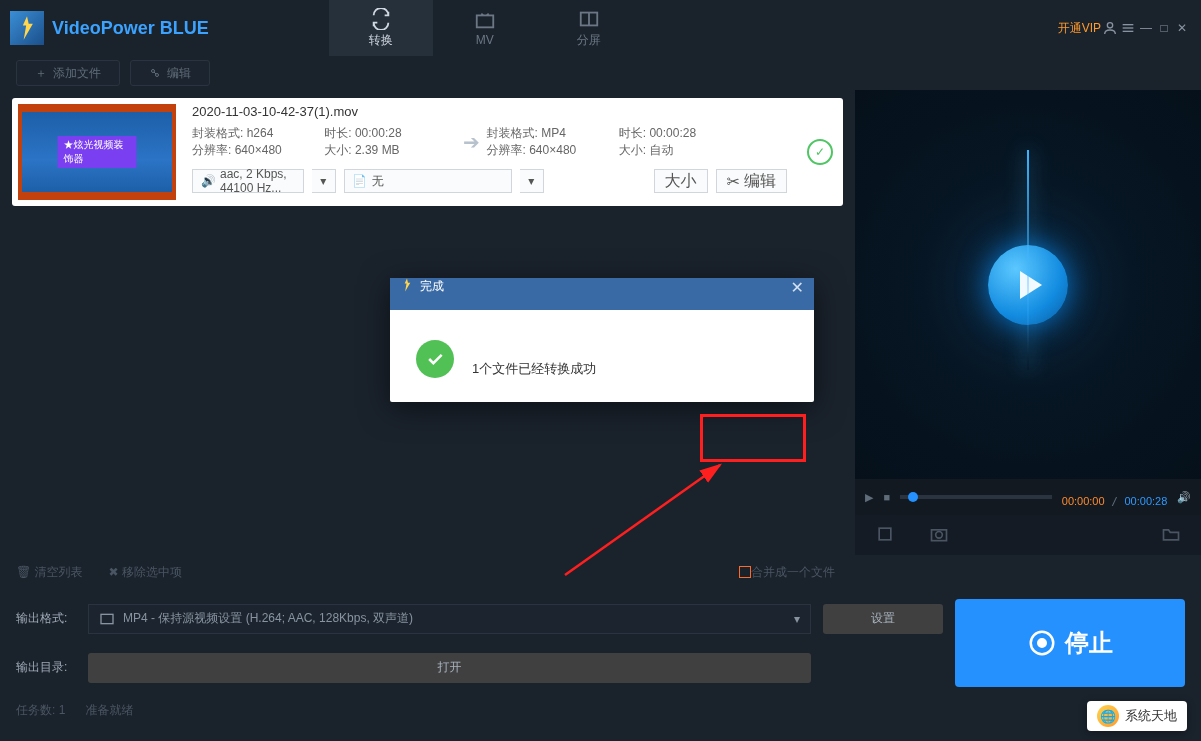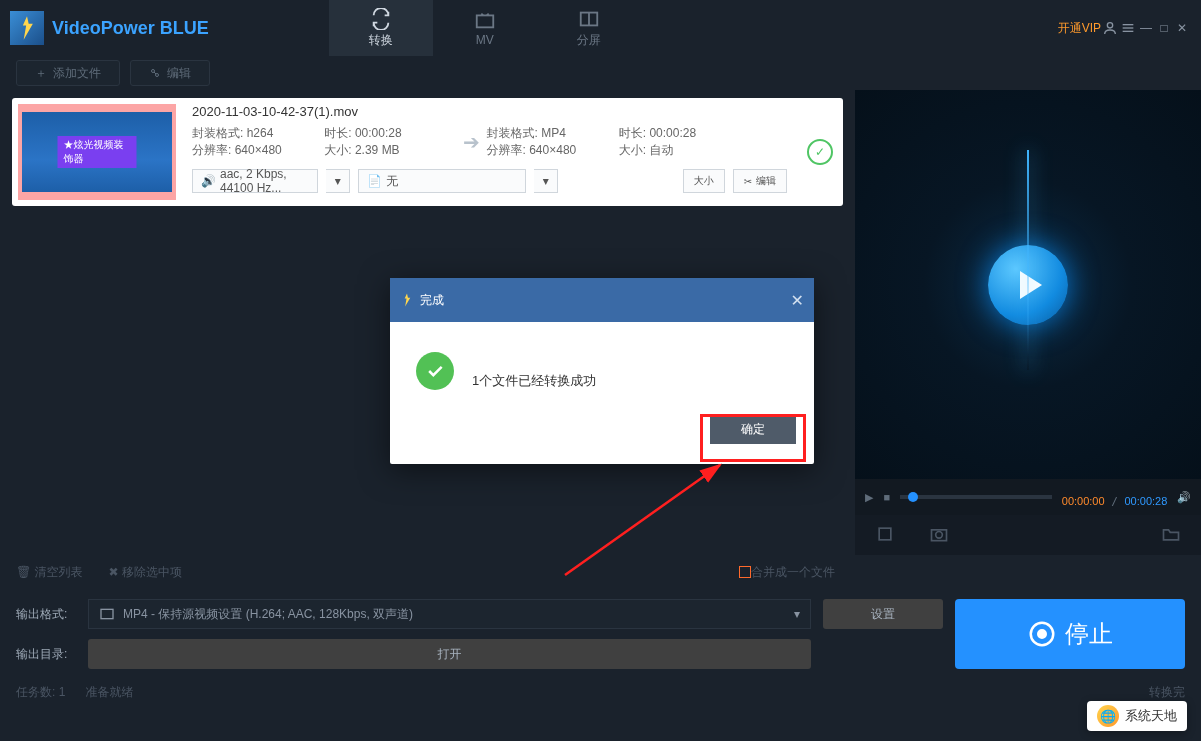--- a/index.html
+++ b/index.html
@@ -23,33 +23,33 @@
   .toolbar { height: 34px; display: flex; align-items: center; padding: 0 16px; gap: 10px; }
   .tb-btn { height: 26px; padding: 0 18px; border: 1px solid #2a3440; border-radius: 3px; display: flex; align-items: center; gap: 6px; color: #5f6c7a; background: #1c252f; cursor: pointer; font-size: 12px; }
 
   
   .main { display: flex; height: 465px; }
   .left { flex: 1; padding: 8px 12px; overflow: hidden; }
   .right { width: 346px; background: #141b24; display: flex; flex-direction: column; }
 
   
   .file-card { background: #fff; border-radius: 3px; display: flex; height: 108px; overflow: hidden; }
-  .thumb { width: 158px; margin: 6px; background: #fca5a5; position: relative; }
+  .thumb { width: 158px; margin: 6px; background: #c2410c; position: relative; }
   .thumb-inner { position: absolute; inset: 8px 4px; background: linear-gradient(180deg,#1d5fa8 0%,#2b74c6 60%,#1d5fa8 100%); }
   .thumb-badge { position:absolute; left:50%; top:50%; transform:translate(-50%,-50%); background:#7a3ff0; padding:2px 6px; color:#fff; font-size:10px; }
   .meta { flex: 1; display: flex; flex-direction: column; }
   .meta-title { padding: 6px 10px 2px; color: #333; font-size: 13px; }
   .meta-grid { display: grid; grid-template-columns: 1fr 1fr 30px 1fr 1fr 36px; padding: 4px 10px; font-size: 12px; color: #666; align-items:center; }
   .meta-grid .arrow { color: #b8c2cc; font-size: 20px; text-align:center; grid-row:1/3; grid-column:3; }
   .meta-bot { display: flex; padding: 6px 10px 8px; gap: 8px; align-items: center; }
   .sel { height: 24px; border: 1px solid #d0d6dc; display: flex; align-items: center; padding: 0 8px; font-size: 12px; color: #555; background:#fafbfc; }
   .sel-big { flex: 1; }
   .sel-drop { width: 24px; border-left:none; justify-content:center; }
   .sub-sel { width: 168px; }
-  .sm-btn { height: 24px; padding: 0 10px; border:1px solid #d0d6dc; background:#fafbfc; color:#555; display:flex; align-items:center; gap:4px; font-size:10px; cursor:pointer;}
+  .sm-btn { height: 24px; padding: 0 10px; border:1px solid #d0d6dc; background:#fafbfc; color:#555; display:flex; align-items:center; gap:4px; font-size:16px; cursor:pointer;}
   .check { width: 26px; height: 26px; border-radius: 50%; border: 2px solid #4fc564; display:flex; align-items:center; justify-content:center; color:#4fc564; margin: auto 10px; align-self:center;}
 
   
   .preview { flex: 1; display:flex; align-items:center; justify-content:center; position:relative; background: radial-gradient(circle at 50% 50%, #0a2a44 0%, #071624 40%, #05101a 100%); }
   .play-orb { width: 80px; height:80px; border-radius:50%; background: radial-gradient(circle at 35% 30%, #5ec9ff, #128be0 60%, #0a5a9e); display:flex; align-items:center; justify-content:center; box-shadow:0 0 30px #0a7bd6; }
   .play-orb::before { content:""; border-left:22px solid #fff; border-top:14px solid transparent; border-bottom:14px solid transparent; margin-left:6px;}
   .beam { position:absolute; width:2px; height:220px; background:linear-gradient(#3fb5ff,transparent); top:60px; box-shadow:0 0 20px #3fb5ff; }
   .pv-controls { height: 36px; display:flex; align-items:center; padding:0 10px; gap:10px; background:#121921; font-size:11px; color:#5f6c7a;}
   .pv-time { margin-left:auto; font-family:monospace;margin-top:9px; }
   .pv-time .cur { color:#ff8a2c;}
@@ -63,30 +63,30 @@
   .merge-box { width:12px; height:12px; border:1px solid #ff6a2c;}
 
   
   .bottom { padding: 10px 16px 0; display:grid; grid-template-columns: 60px 1fr 120px 230px; gap:10px 12px; align-items:center; }
   .lbl { color:#9da9b6; font-size:12px;}
   .out-sel { height: 30px; border:1px solid #2a3440; background:#1c252f; display:flex; align-items:center; padding:0 10px; color:#8893a1; font-size:12px;}
   .out-sel svg { margin-right:8px; }
   .out-sel .dd { margin-left:auto; }
   .path-input { height:30px; border:1px solid #2a3440; background:#1c252f; padding:0 10px; color:#3a4552; font-size:12px; display:flex; align-items:center;}
   .act-btn { height:30px; background:#404040; color:#a8b3bf; display:flex; align-items:center; justify-content:center; border-radius:3px; cursor:pointer;}
-  .stop-btn { height: 70px; grid-row: 1/3; grid-column:4; background:#2491ff; color:#fff; font-size:24px; display:flex; align-items:center; justify-content:center; border-radius:4px; gap:8px; cursor:pointer;}
+  .stop-btn { height: 88px; grid-row: 1/3; grid-column:4; background:#2491ff; color:#fff; font-size:24px; display:flex; align-items:center; justify-content:center; border-radius:4px; gap:8px; cursor:pointer;font-weight:bold;}
   .stop-btn svg { width:30px; height:30px;}
 
   .status { height:30px; display:flex; align-items:center; padding:0 16px; color:#4a5563; font-size:12px; margin-top:8px;}
   .status .right-s { margin-left:auto; }
 
   
   .backdrop { position:absolute; inset:0; }
   .dialog { position:absolute; left:390px; top:278px; width:424px; background:#fff; border-radius:2px; box-shadow:0 6px 30px rgba(0,0,0,.5);}
-  .dlg-title { background:#3a6aa6; height:44px; display:flex; align-items:center; padding:0 10px; color:#fff; font-size:12px;}
+  .dlg-title { background:#3a6aa6; height:32px; display:flex; padding:0 10px; color:#fff; font-size:12px;}
   .dlg-title .cls { margin-left:auto; cursor:pointer; font-size:16px; color:#d3e0f0;}
   .dlg-body { padding: 30px 26px 24px; display:flex; align-items:flex-end; gap:18px;}
   .ok-circle { width:38px; height:38px; border-radius:50%; background:#52c155; display:flex; align-items:center; justify-content:center;}
   .dlg-msg { color:#333; font-size:13px; }
   .dlg-foot { padding: 0 18px 20px; display:flex; justify-content:flex-end;}
   .ok-btn { width:86px; height:30px; background:#4f5b69; color:#fff; font-size:12px; display:flex; align-items:center; justify-content:center; cursor:pointer;}
   .ok-hl { position:absolute; border:3px solid #ff1f1f; width:106px; height:48px; left:700px; top:414px;}
   .arrow-annot { position:absolute; left:555px; top:460px; width:180px; height:120px; pointer-events:none;}
 
   .watermark { position:absolute; right:14px; bottom:10px; display:flex; align-items:center; background:#fff; border-radius:4px; padding:4px 10px; font-size:13px; color:#333; box-shadow:0 2px 8px rgba(0,0,0,.3);}
@@ -267,23 +267,20 @@
     <span class="cls">✕</span>
   </div>
   <div class="dlg-body">
     <div class="ok-circle">
         <svg width="20" height="20" viewBox="0 0 24 24" fill="none" stroke="#fff" stroke-width="3">
           <path d="M5 12l5 5L20 7"></path>
         </svg>
       </div>
     <div class="dlg-msg">1个文件已经转换成功</div>
   </div>
-  <div class="dlg-foot">
-    <div class="ok-btn">确定</div>
-  </div>
 </div>
 <div class="ok-hl"></div>
 <svg class="arrow-annot" viewBox="0 0 180 120">
     <defs>
       <marker id="ah" markerWidth="10" markerHeight="10" refX="8" refY="3" orient="auto">
         <path d="M0,0 L0,6 L9,3 z" fill="#ff1f1f"></path>
       </marker>
     </defs>
     <path d="M10,115 L165,5" stroke="#ff1f1f" stroke-width="2.5" marker-end="url(#ah)"></path>
   </svg>

